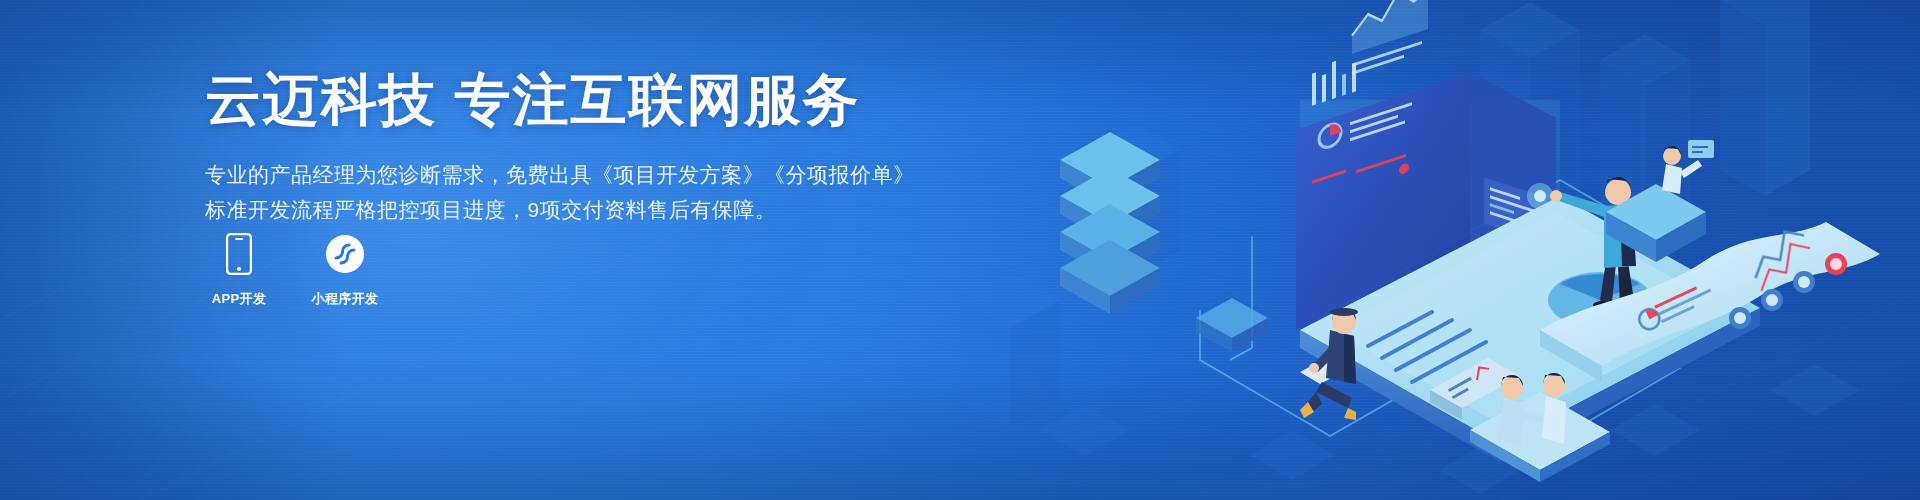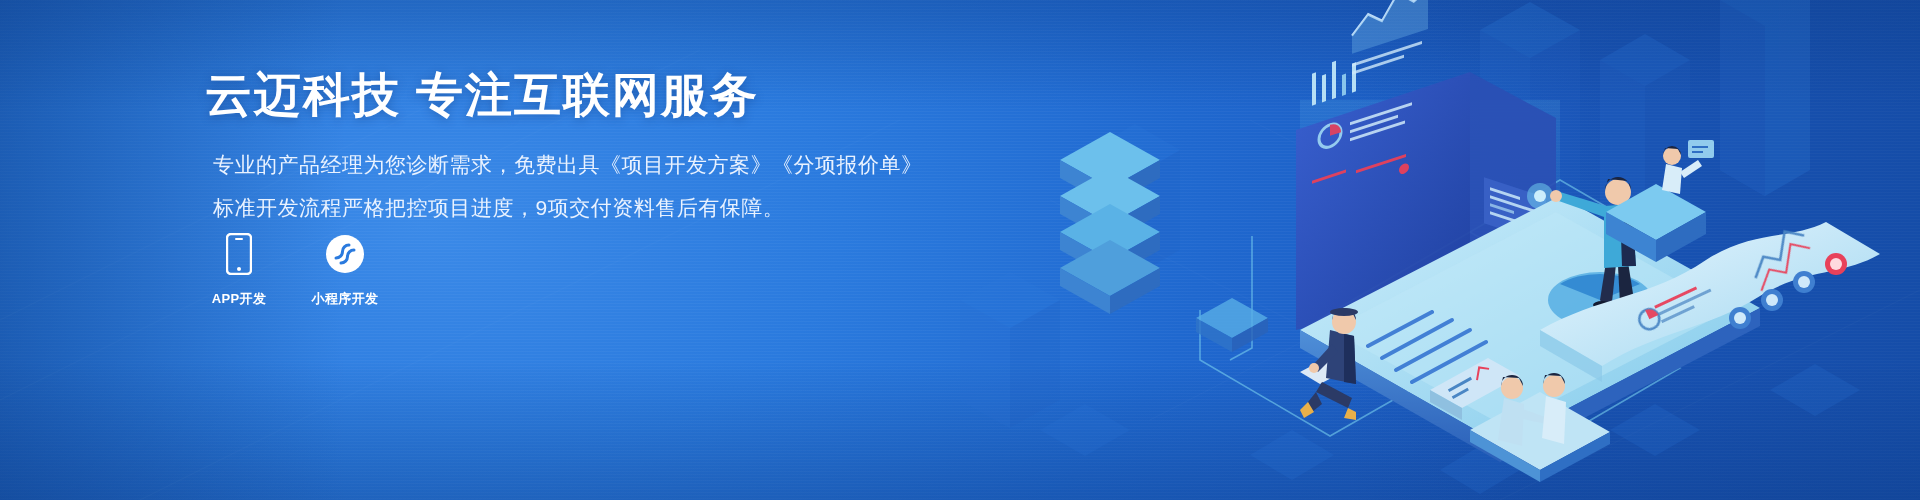--- a/index.html
+++ b/index.html
@@ -47,37 +47,37 @@
   
   .content {
     position: absolute;
     left: 205px;
     top: 68px;
     width: 720px;
     z-index: 6;
   }
 
   .headline {
-    font-size: 47px;
+    font-size: 56px;
     font-weight: bold;
     color: #ffffff;
     letter-spacing: 2px;
     line-height: 1.15;
     margin: 0 0 26px 0;
     white-space: nowrap;
     text-shadow: 0 2px 10px rgba(8,44,110,0.35);
   }
 
   .sub {
     font-size: 21px;
     color: #e9f2ff;
     line-height: 1.65;
     letter-spacing: 0.5px;
     white-space: nowrap;
-    margin: 8px;
+    margin: 0;
   }
 
   
   .icon-row {
     position: absolute;
     left: 205px;
     top: 232px;
     display: flex;
     align-items: flex-start;
     gap: 38px;

